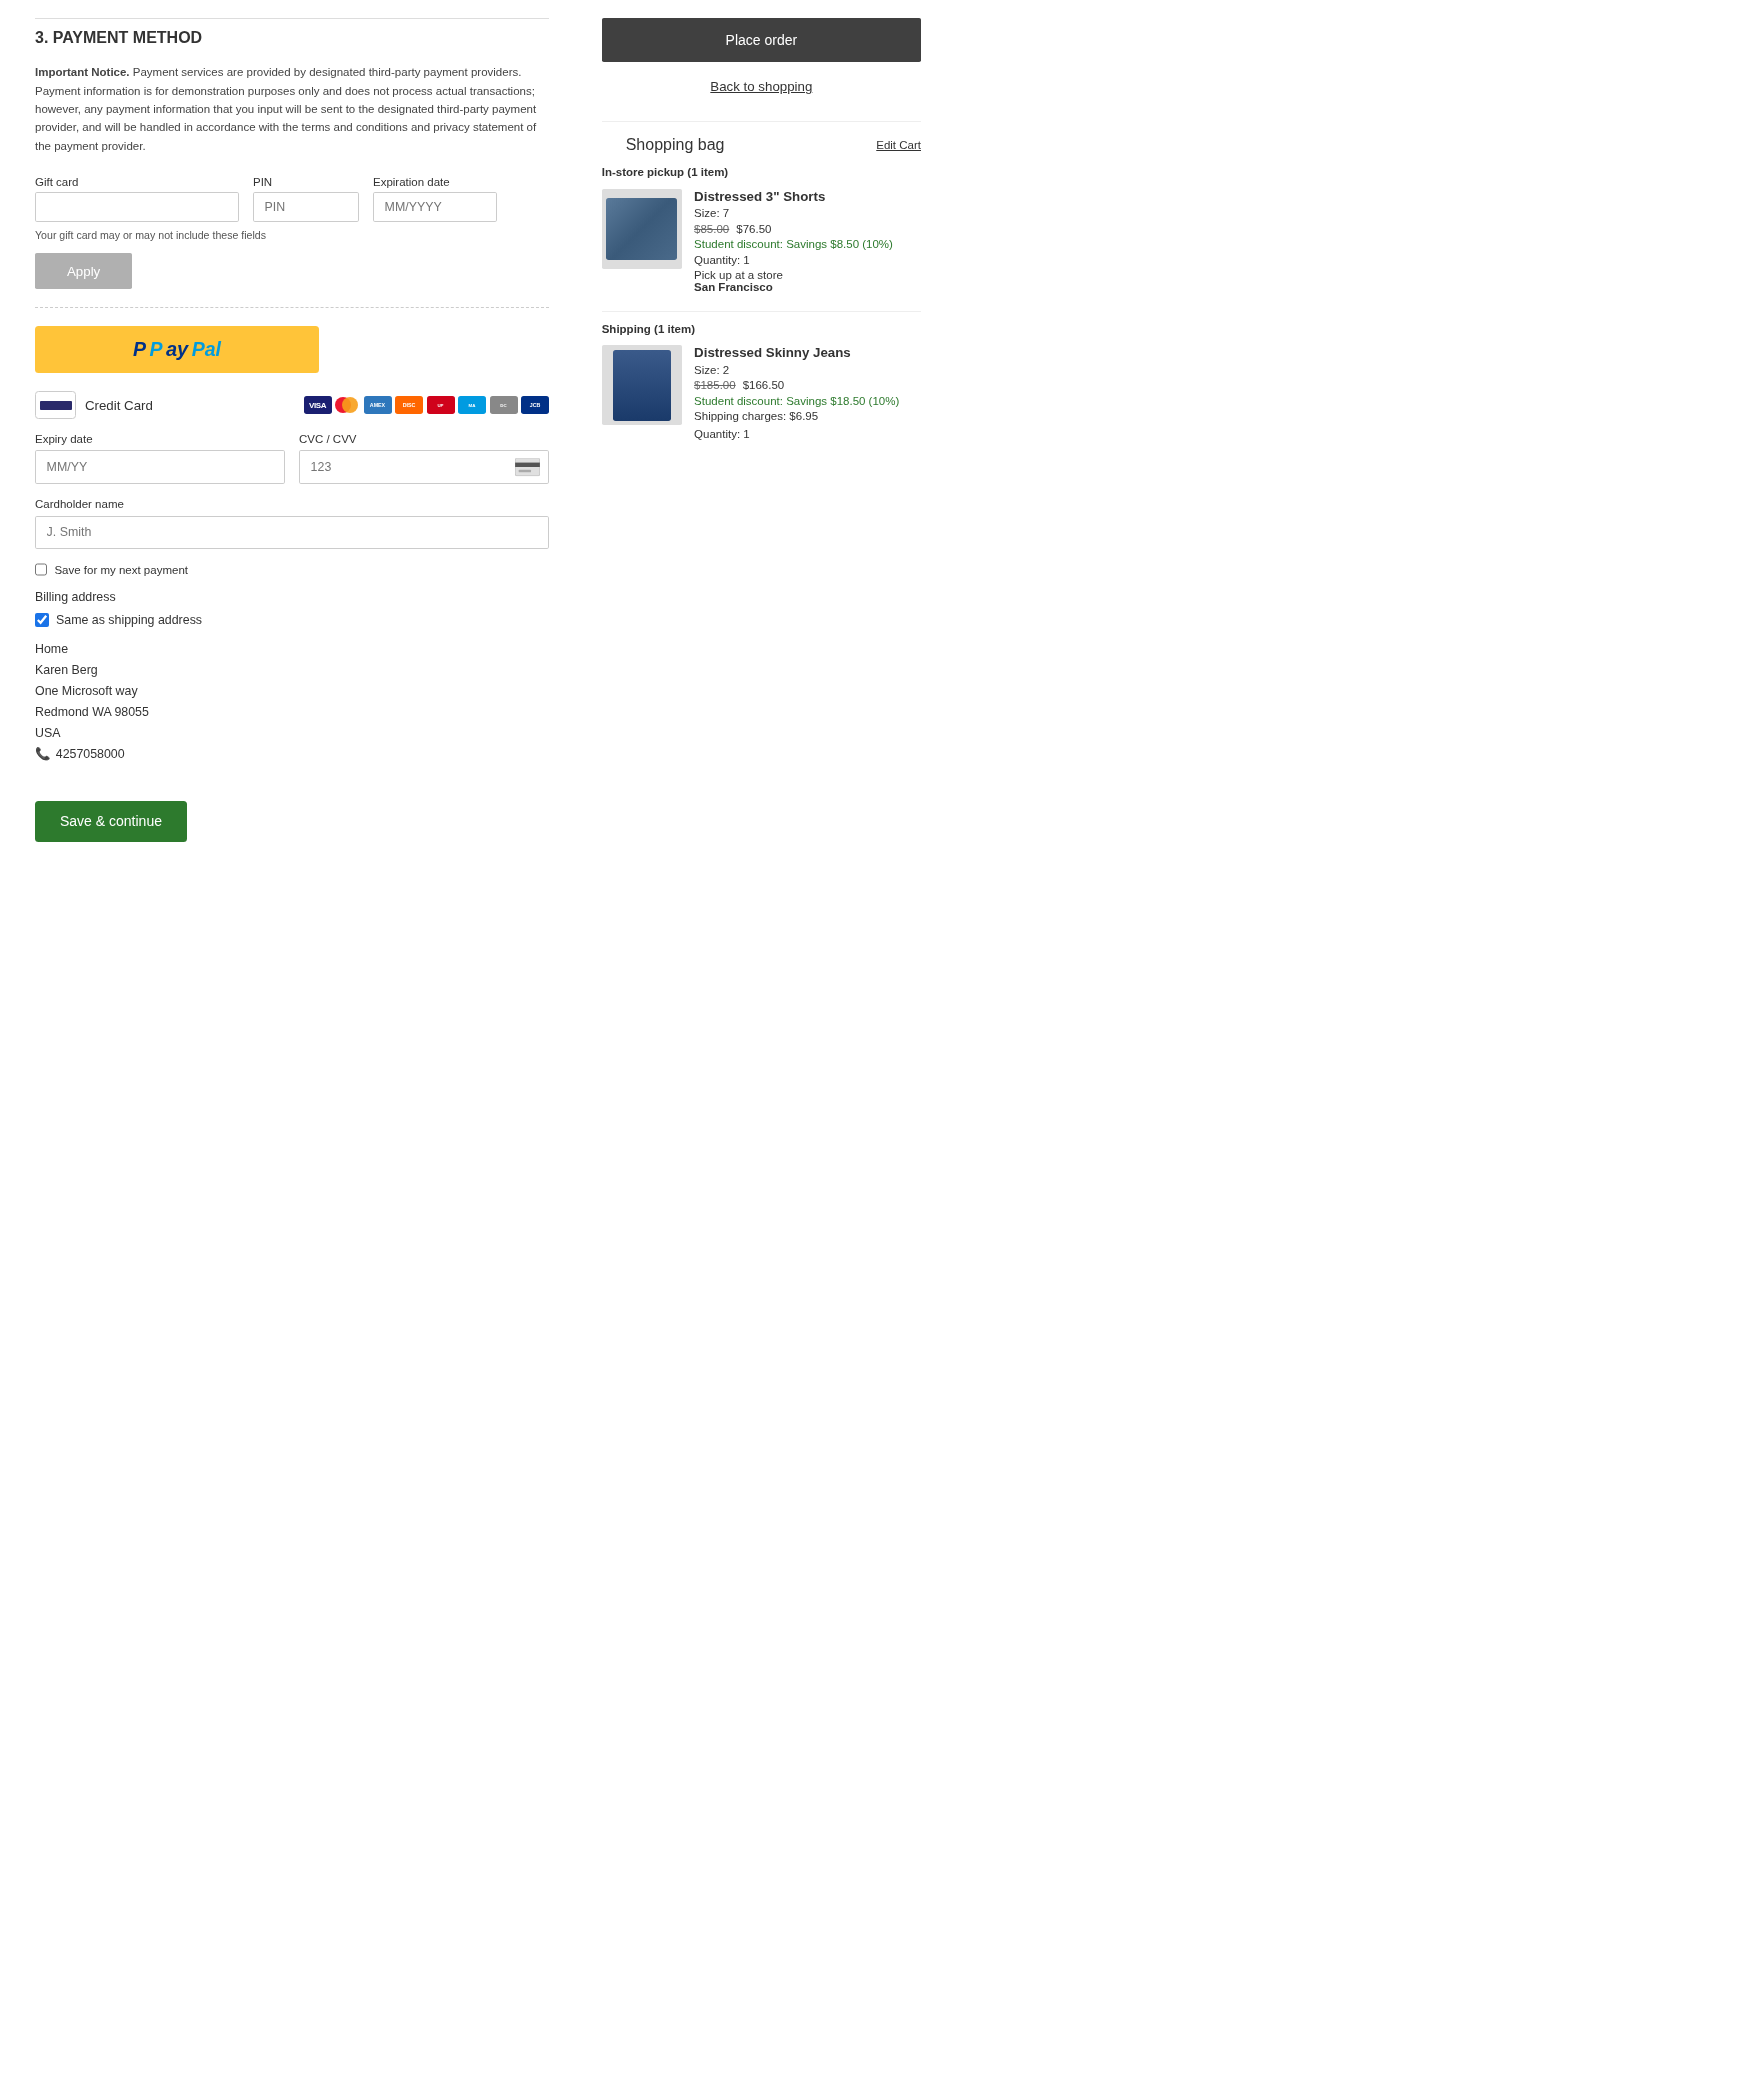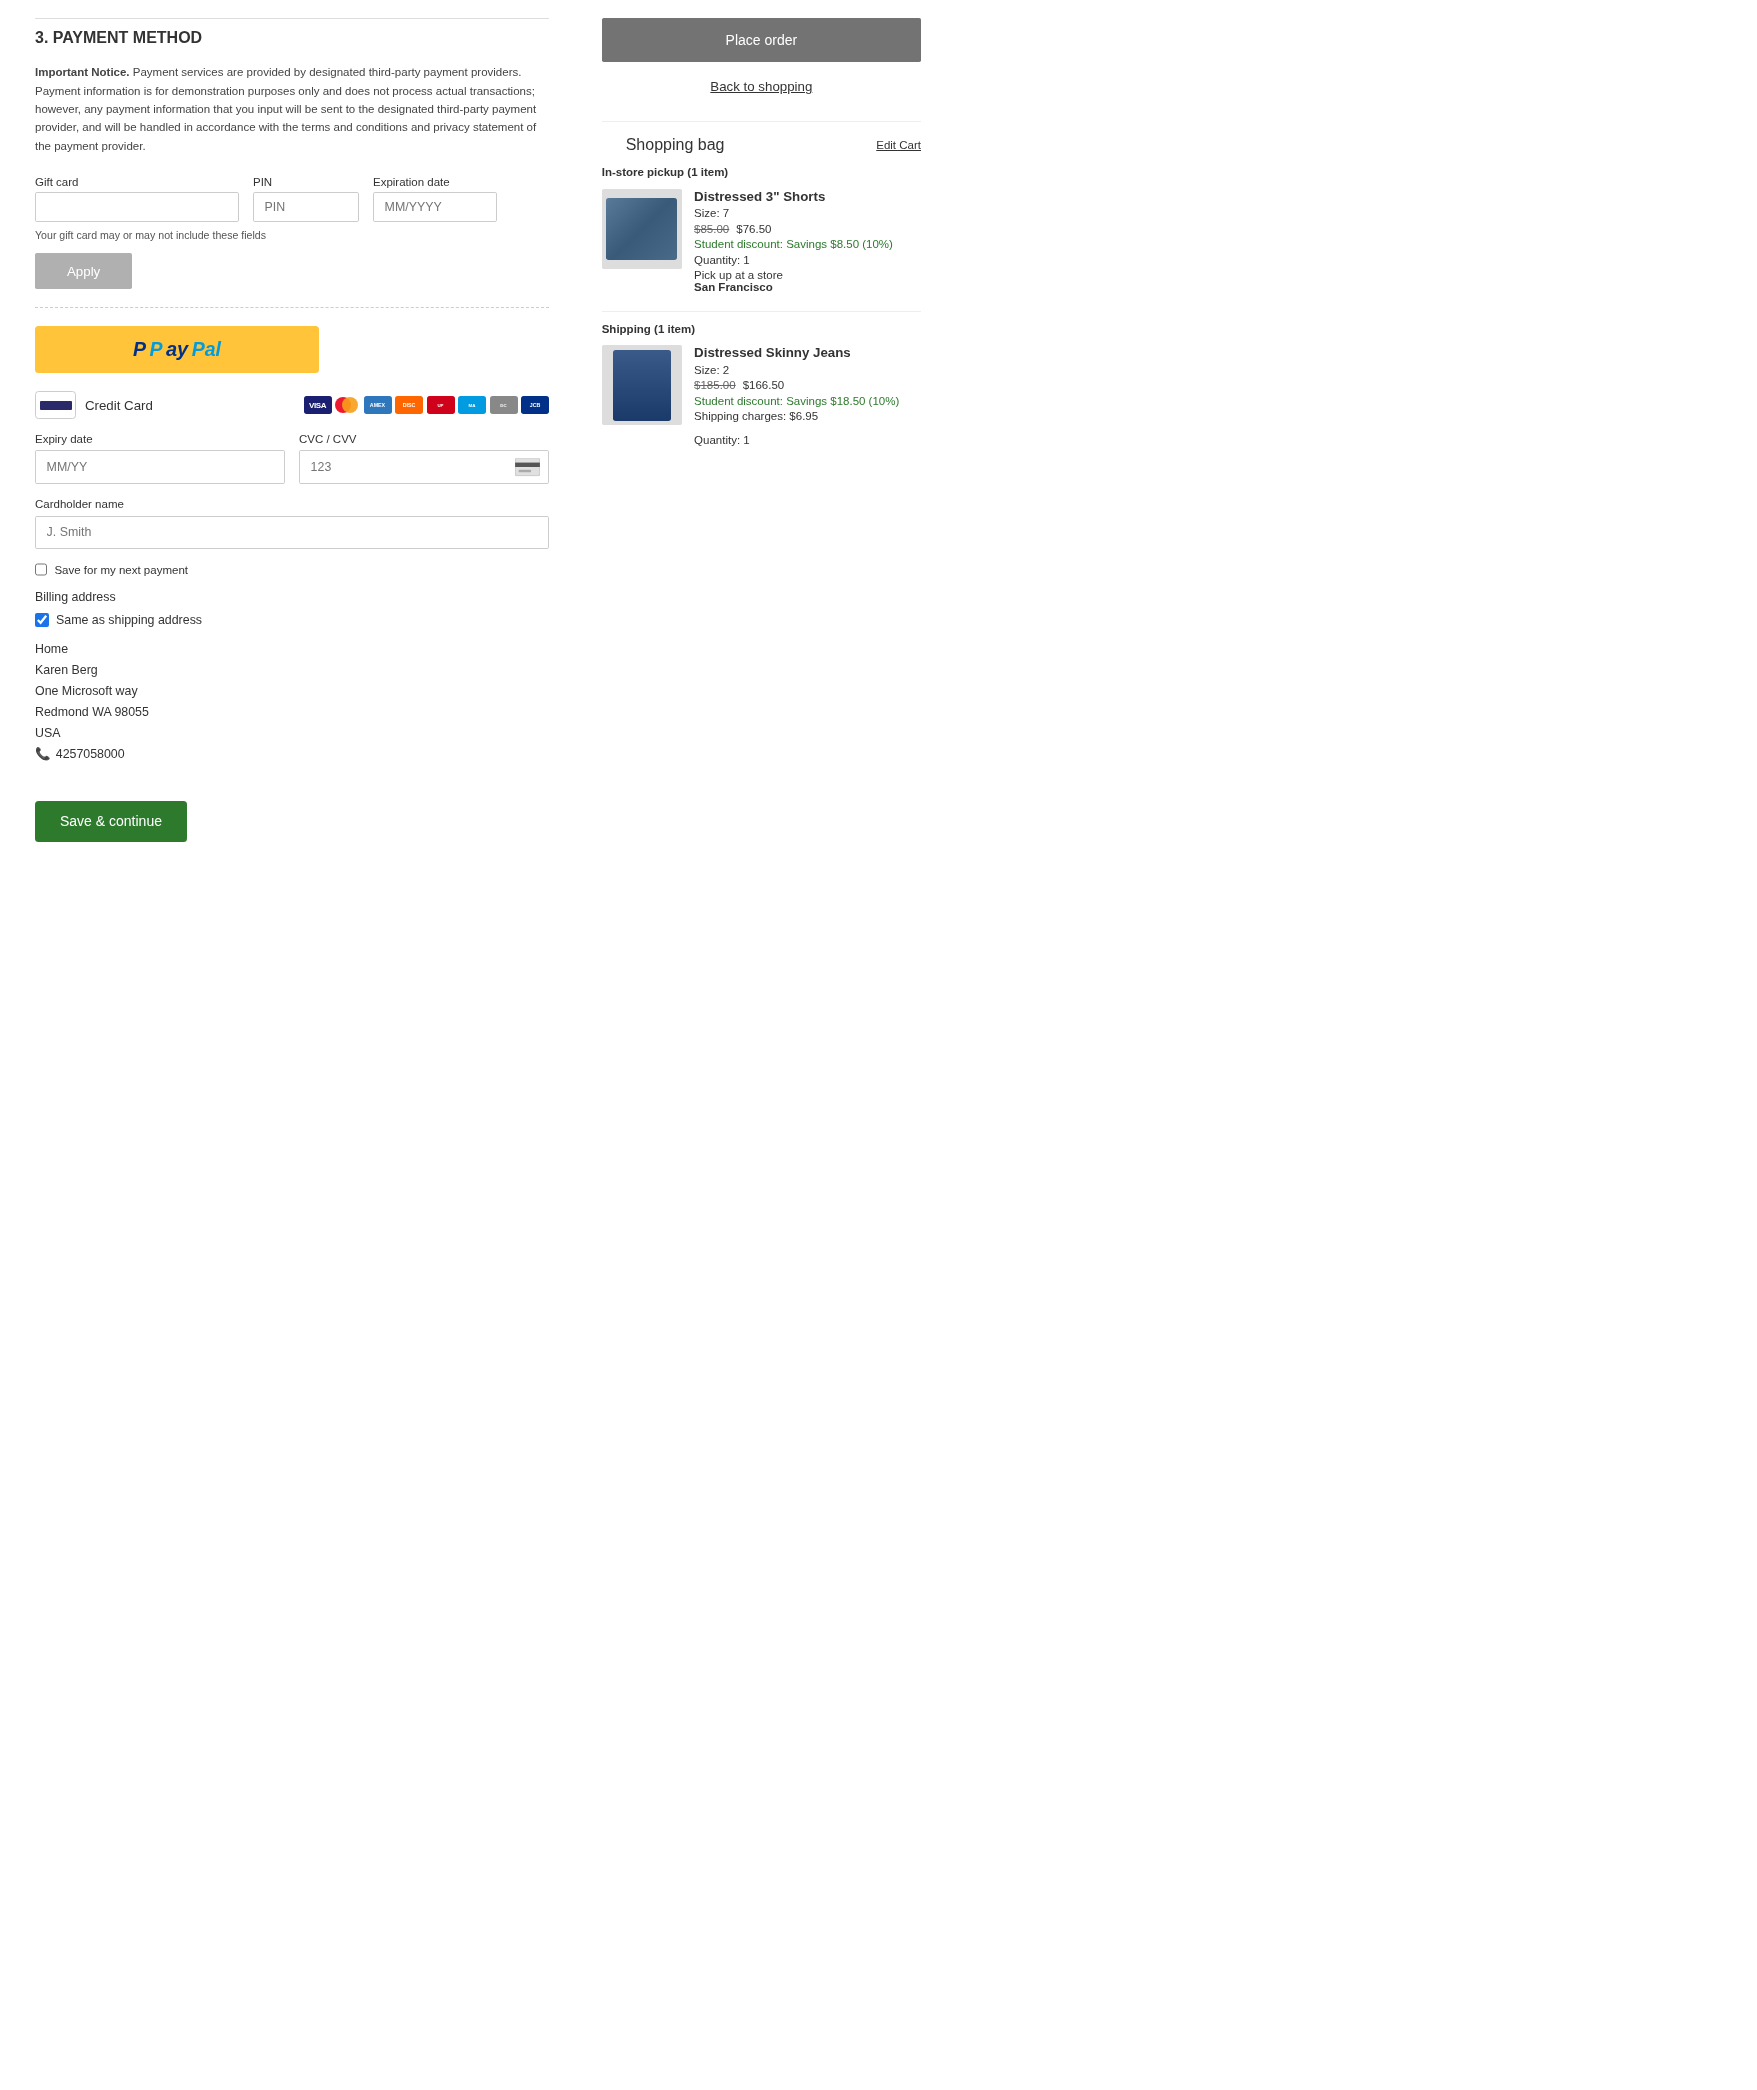--- a/index.html
+++ b/index.html
@@ -296,21 +296,21 @@
       padding: 12.4px 25px;
       font-size: 14px;
       cursor: pointer;
       border-radius: 3.5px;
       margin-top: 17.7px;
     }
 
     
     .place-order-btn {
       width: 100%;
-      background: #737373;
+      background: #404040;
       color: #fff;
       border: none;
       padding: 14px;
       font-size: 14px;
       cursor: pointer;
       border-radius: 1.8px;
       margin-bottom: 17.7px;
     }
     .back-to-shopping {
       display: block;
@@ -419,21 +419,21 @@
     .shipping-label {
       font-size: 11.5px;
       font-weight: 700;
       margin-bottom: 10.6px;
       margin-top: 7px;
       border-top: 0.9px solid #eee;
       padding-top: 10.6px;
     }
     .shipping-charges {
       font-size: 11.5px;
-      margin-bottom: 12px;
+      margin-bottom: 6px;
     }
   </style>
 </head>
 <body>
 
 <div class="page-container">
 
   <div class="left-panel">
 
     <h2 class="section-heading">3. PAYMENT METHOD</h2>

